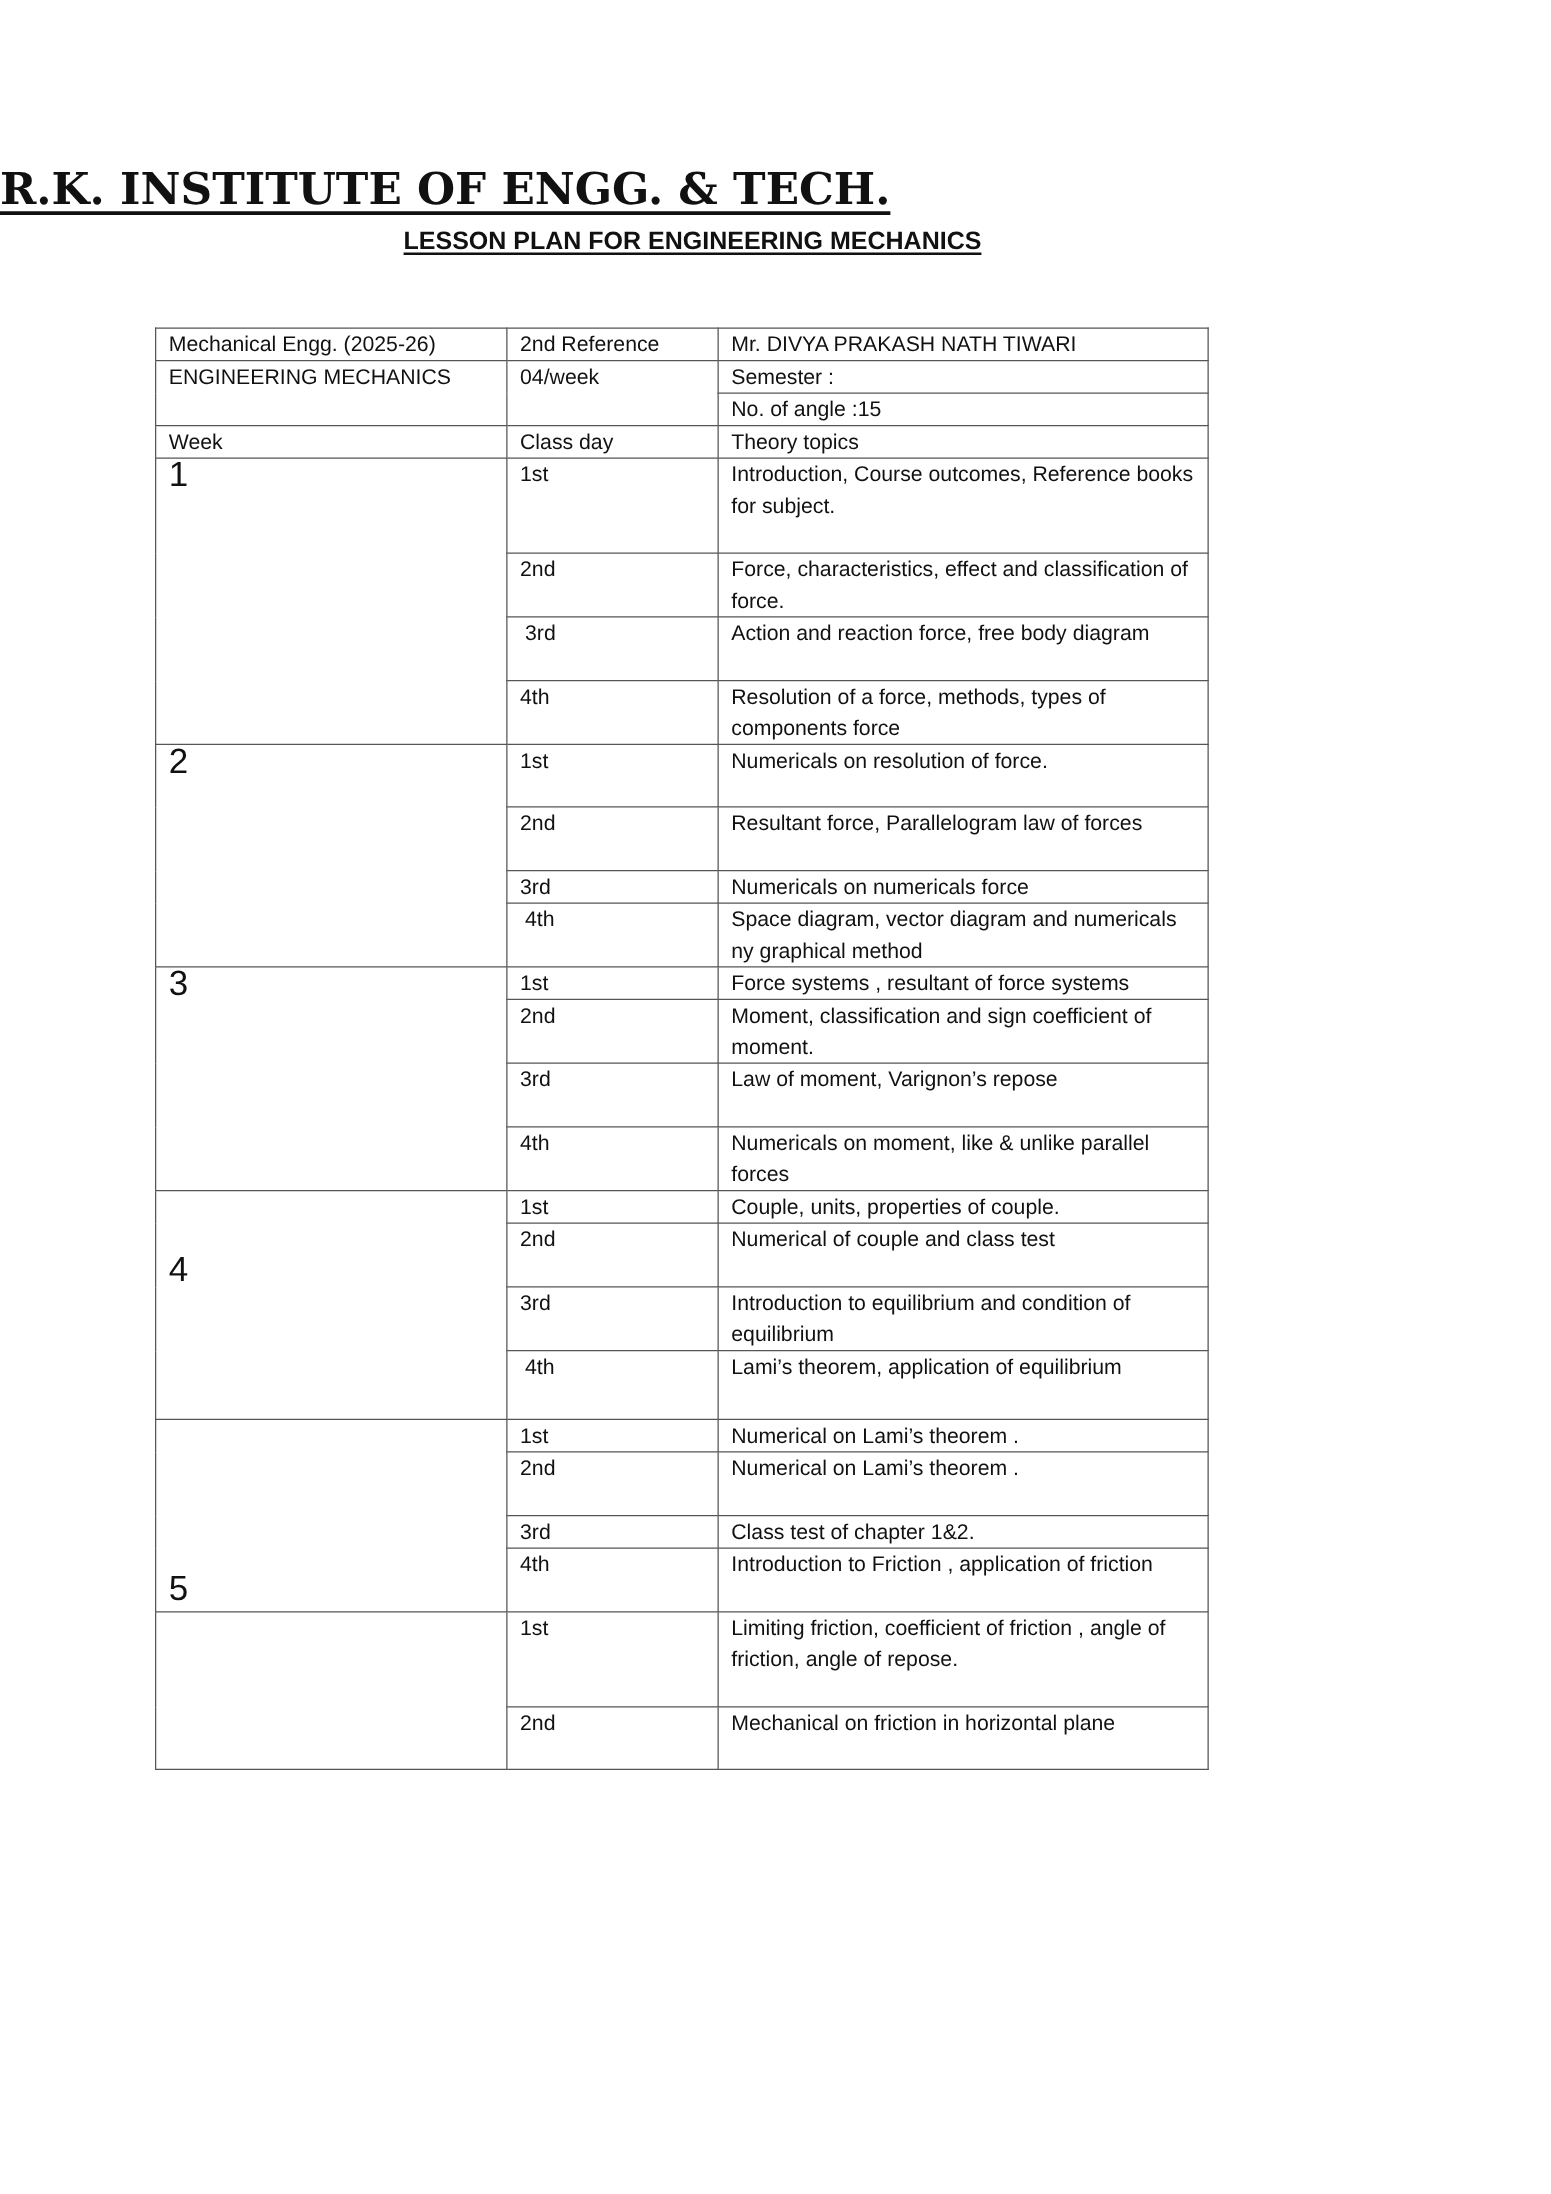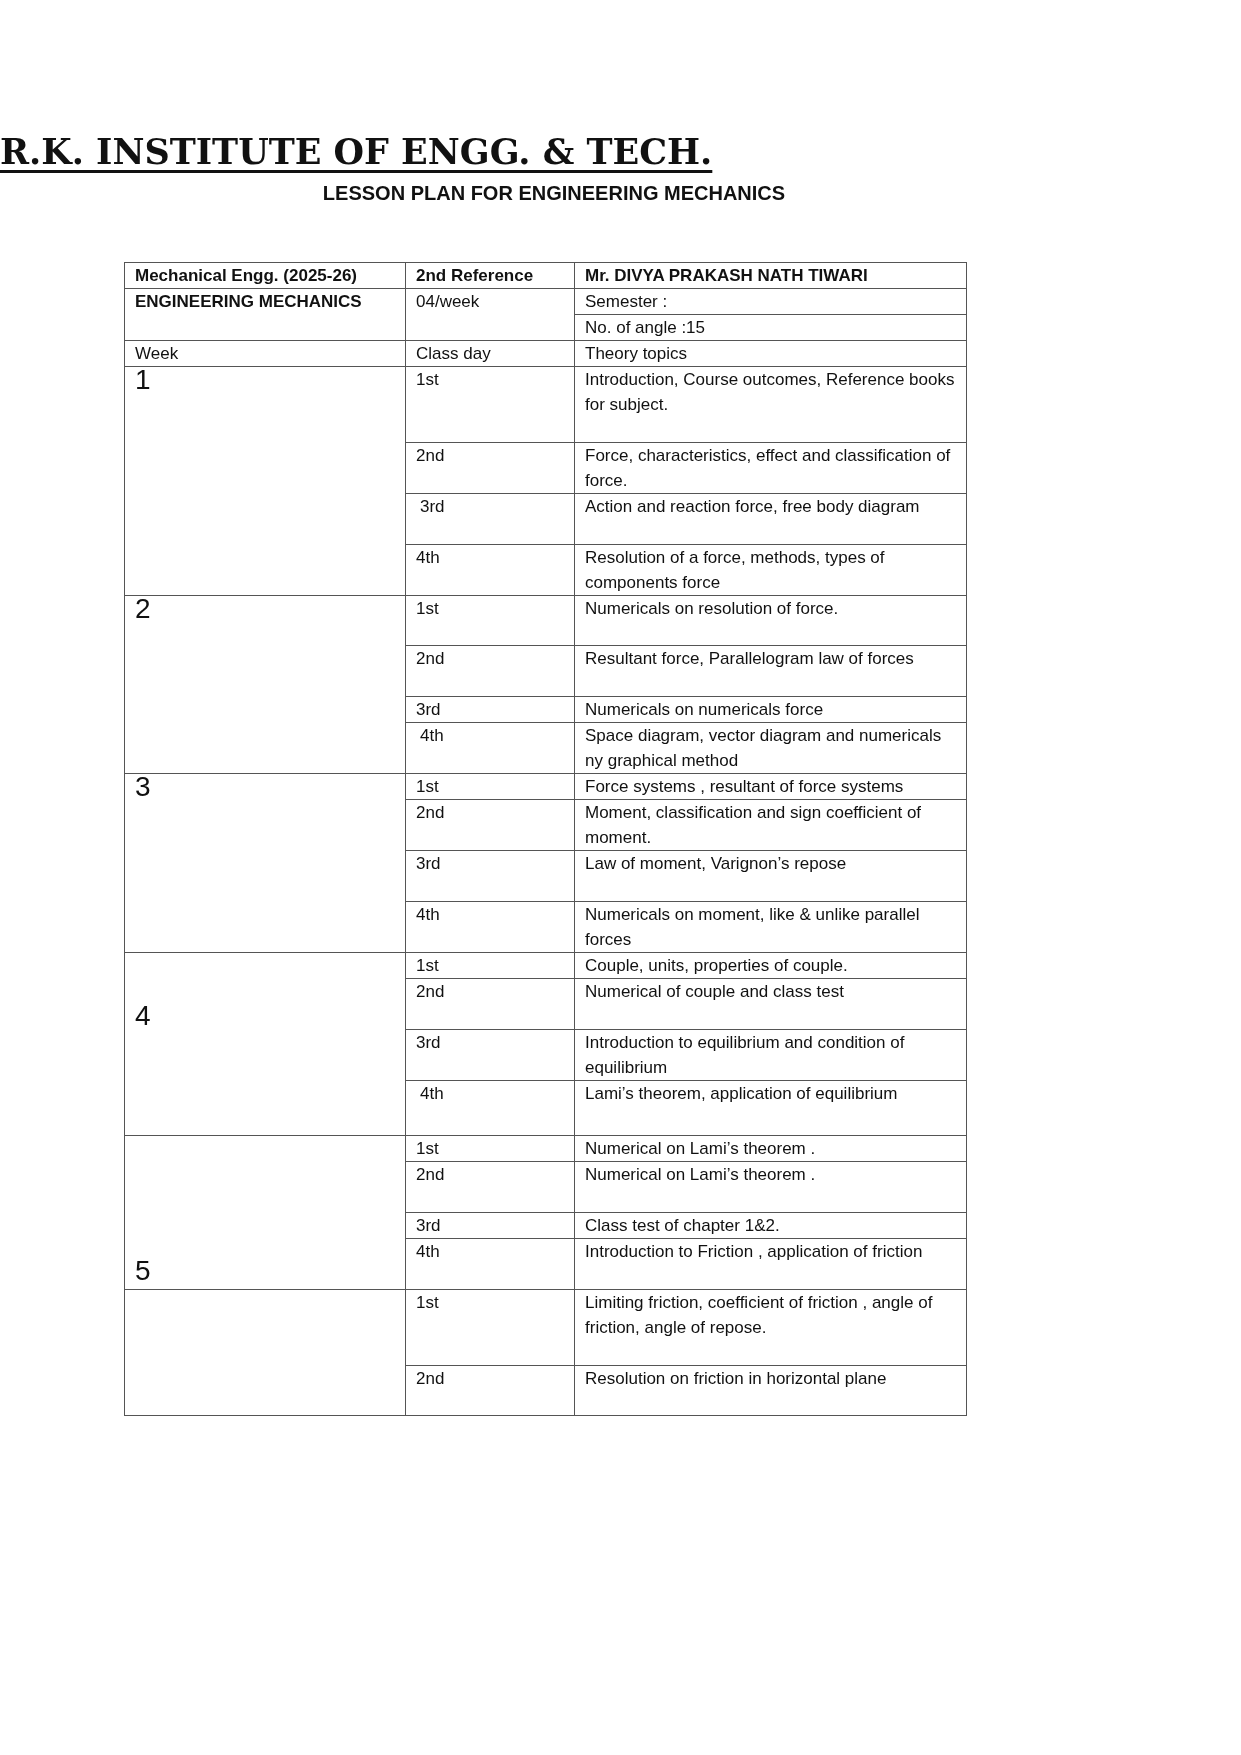--- a/index.html
+++ b/index.html
@@ -8,33 +8,33 @@
   .title {
     position: absolute; left: 0; width: 1108px; top: 131px; text-align: left;
     font-family: "DejaVu Serif", serif; font-weight: bold; font-size: 35px;
     letter-spacing: 0px;
   }
   .title span { text-decoration: underline; text-decoration-thickness: 3px; text-underline-offset: 6px; }
   .subtitle {
     position: absolute; left: 0; width: 1108px; top: 182px; text-align: center;
     font-family: "Liberation Sans", sans-serif; font-weight: bold; font-size: 20px;
   }
-  .subtitle span { text-underline-offset: 3px; }
+  .subtitle span { text-decoration: underline; text-underline-offset: 3px; }
   table.plan {
     position: absolute; left: 124px; top: 262px; width: 842px;
     border-collapse: collapse; table-layout: fixed;
     font-family: "Liberation Sans", sans-serif; font-size: 17px; line-height: 25px;
   }
   table.plan td {
     border: 1.3px solid #555; vertical-align: top; padding: 0 10px; overflow: hidden;
   }
   col.c1 { width: 281px; }
   col.c2 { width: 169px; }
   col.c3 { width: 392px; }
-  .bold { font-weight: bold; }
+  .bold { font-weight: normal; }
   td.week-num { font-size: 28px; vertical-align: middle; padding-left: 12px; }
   .indent { padding-left: 4px; }
 </style>
 </head>
 <body>
 
 <div class="title"><span>R.K. INSTITUTE OF ENGG. &amp; TECH.</span></div>
 <div class="subtitle"><span>LESSON PLAN FOR ENGINEERING MECHANICS</span></div>
 
 <table class="plan">
@@ -153,16 +153,16 @@
       <td>Introduction to Friction , application of friction</td>
     </tr>
 
     <tr style="height:76px">
       <td class="week-num" rowspan="2"></td>
       <td>1st</td>
       <td>Limiting friction, coefficient of friction , angle of friction, angle of repose.</td>
     </tr>
     <tr style="height:50px">
       <td>2nd</td>
-      <td>Resolution on friction in horizontal plane</td>
+      <td>Mechanical on friction in horizontal plane</td>
     </tr>
   </tbody>
 </table>
 
 </body></html>

